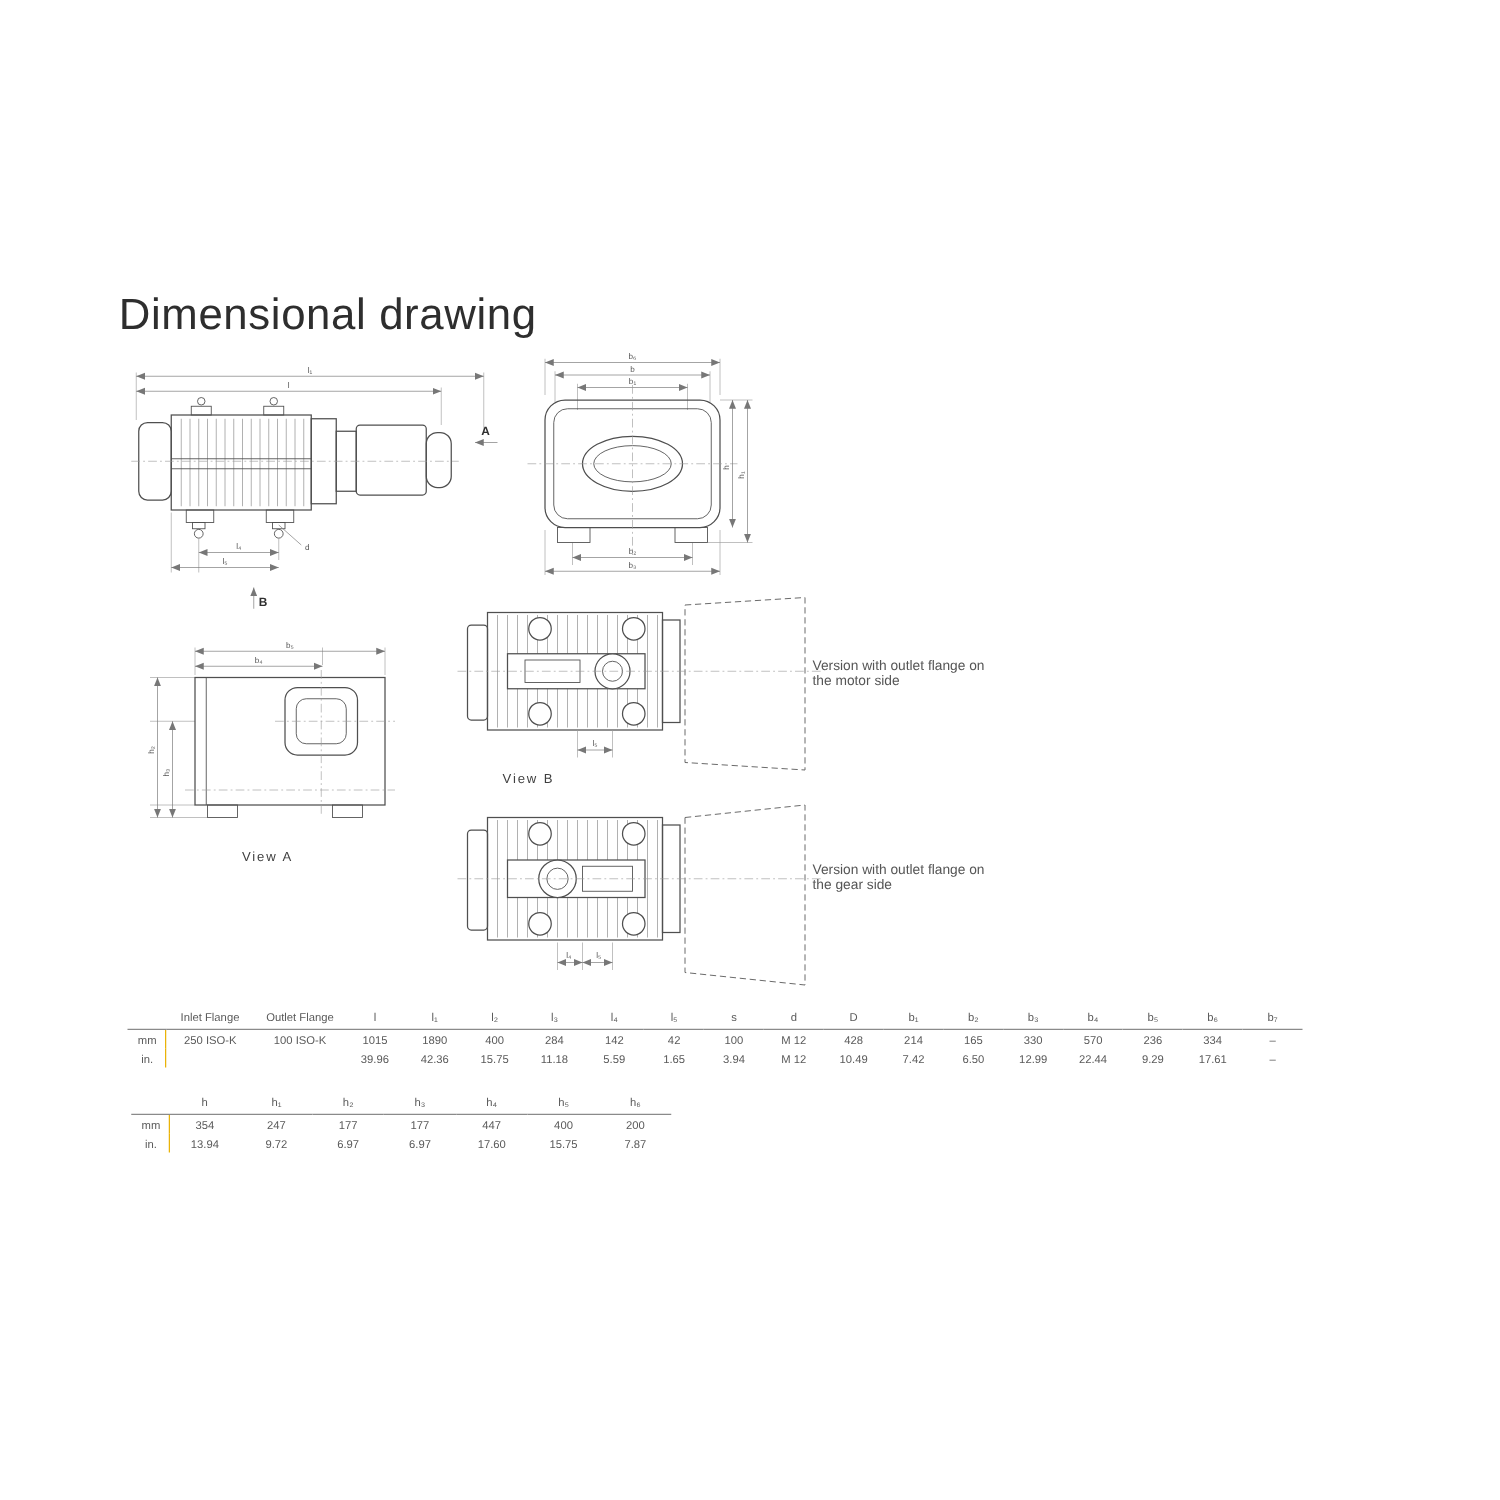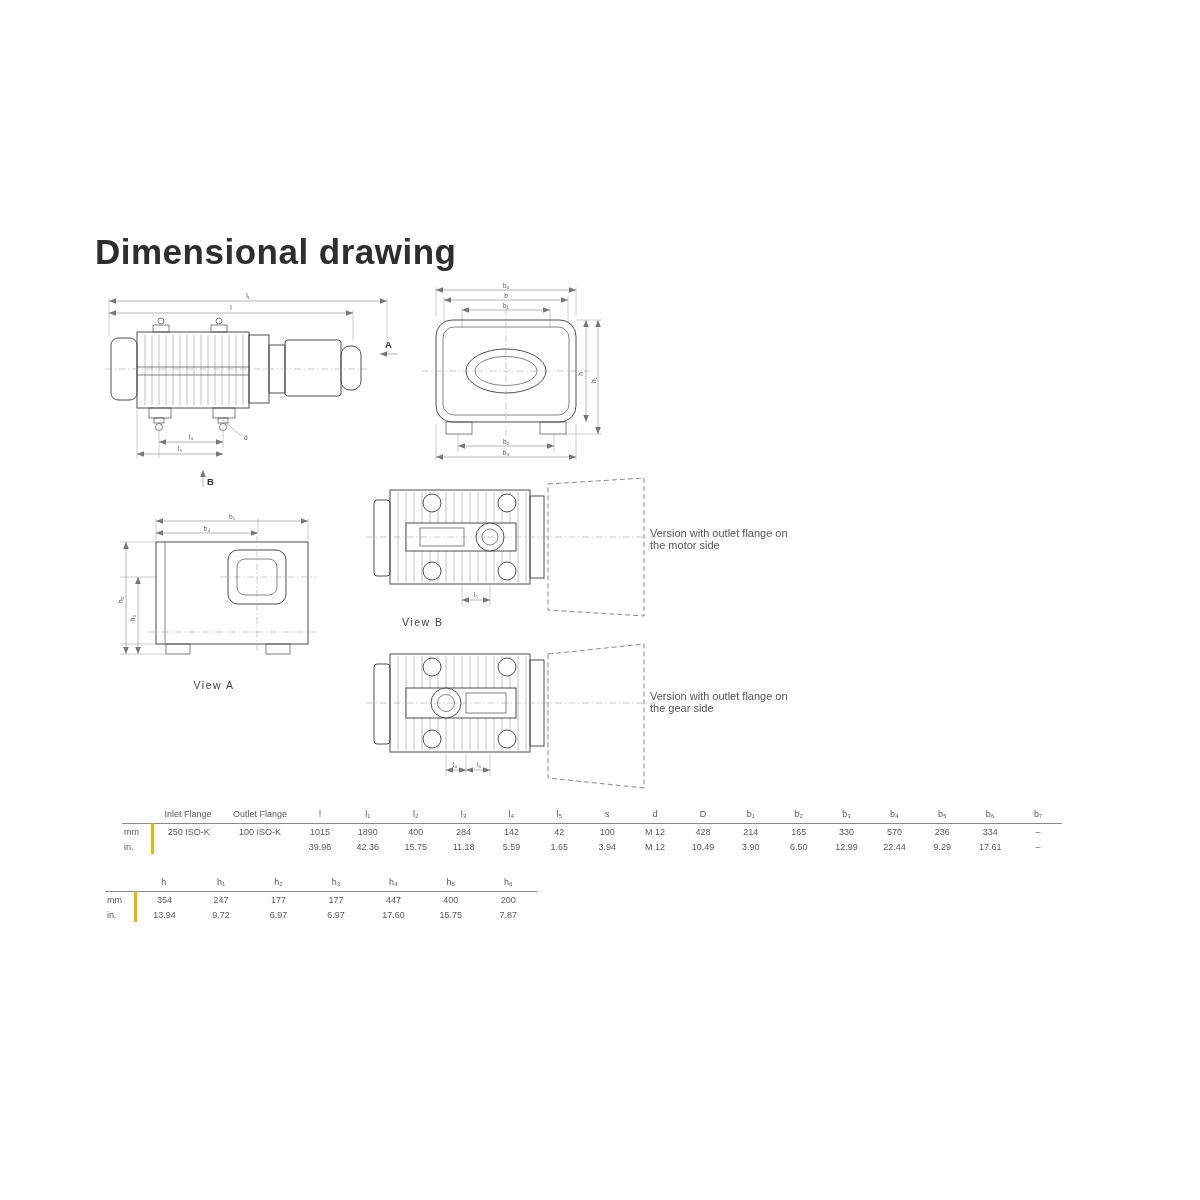--- a/index.html
+++ b/index.html
@@ -2,44 +2,44 @@
 <html><head>
 <meta charset="utf-8">
 <style>
   html,body{margin:0;padding:0;}
   body{
     width:1200px;height:1200px;position:relative;background:#ffffff;
     font-family:"Liberation Sans", sans-serif;color:#3c3c3c;overflow:hidden;
   }
   .abs{position:absolute;}
   .title{
-    position:absolute;left:95px;top:232px;font-size:35px;font-weight:700;
+    position:absolute;left:95px;top:232px;font-size:35px;font-weight:400;
     color:#2e2e2e;letter-spacing:.5px;
   }
   
   .ln{fill:none;stroke:#4f4f4f;stroke-width:1;}
   .lnt{fill:none;stroke:#4f4f4f;stroke-width:.7;}
   .fin{stroke:#8d8d8d;stroke-width:.55;fill:none;}
   .dm{stroke:#7a7a7a;stroke-width:.55;fill:none;}
   .ext{stroke:#9a9a9a;stroke-width:.5;fill:none;}
   .cl{stroke:#9a9a9a;stroke-width:.5;stroke-dasharray:7 2.5 1.5 2.5;fill:none;}
   .dash{stroke:#6a6a6a;stroke-width:.8;stroke-dasharray:5 3;fill:none;}
   .wh{fill:#ffffff;stroke:#4f4f4f;stroke-width:1;}
   svg text{font-size:7px;fill:#555;font-family:"Liberation Sans",sans-serif;}
   .dimlab{font-size:6.5px;fill:#555;}
   .viewlab{font-size:10.5px;fill:#3f3f3f;letter-spacing:1.5px;}
   .arrlab{font-size:9.5px;font-weight:700;fill:#2f2f2f;}
   .note{position:absolute;font-size:11px;color:#555;line-height:12px;}
   
   table{position:absolute;border-collapse:collapse;table-layout:fixed;font-size:9px;color:#5a5a5a;}
-  #table1{left:122px;top:806px;width:940px;}
+  #table1{left:102px;top:806px;width:940px;}
   #table2{left:105px;top:874px;width:432px;}
   th,td{font-weight:400;text-align:center;padding:3px 0 2px;white-space:nowrap;overflow:hidden;}
   thead th{border-bottom:1px solid #8a8a8a;color:#5a5a5a;padding-bottom:4px;}
-  tbody th.unit{text-align:left;padding-left:2px;border-right:3px solid #eab308;font-weight:400;}
+  tbody th.unit{text-align:center;padding-left:2px;border-right:1px solid #eab308;font-weight:400;}
   #table1 th:nth-child(1),#table1 td:nth-child(1){width:30px;}
   #table1 th:nth-child(2),#table1 td:nth-child(2),
   #table1 th:nth-child(3),#table1 td:nth-child(3){width:72px;}
   #table2 th:nth-child(1),#table2 td:nth-child(1){width:30px;}
 </style>
 </head>
 <body>
 
 <div class="title">Dimensional drawing</div>
 
@@ -273,21 +273,21 @@
         <td></td>
         <td>39.96</td>
         <td>42.36</td>
         <td>15.75</td>
         <td>11.18</td>
         <td>5.59</td>
         <td>1.65</td>
         <td>3.94</td>
         <td>M 12</td>
         <td>10.49</td>
-        <td>3.90</td>
+        <td>7.42</td>
         <td>6.50</td>
         <td>12.99</td>
         <td>22.44</td>
         <td>9.29</td>
         <td>17.61</td>
         <td>–</td>
       </tr>
     </tbody>
   </table>
 <table id="table2">

